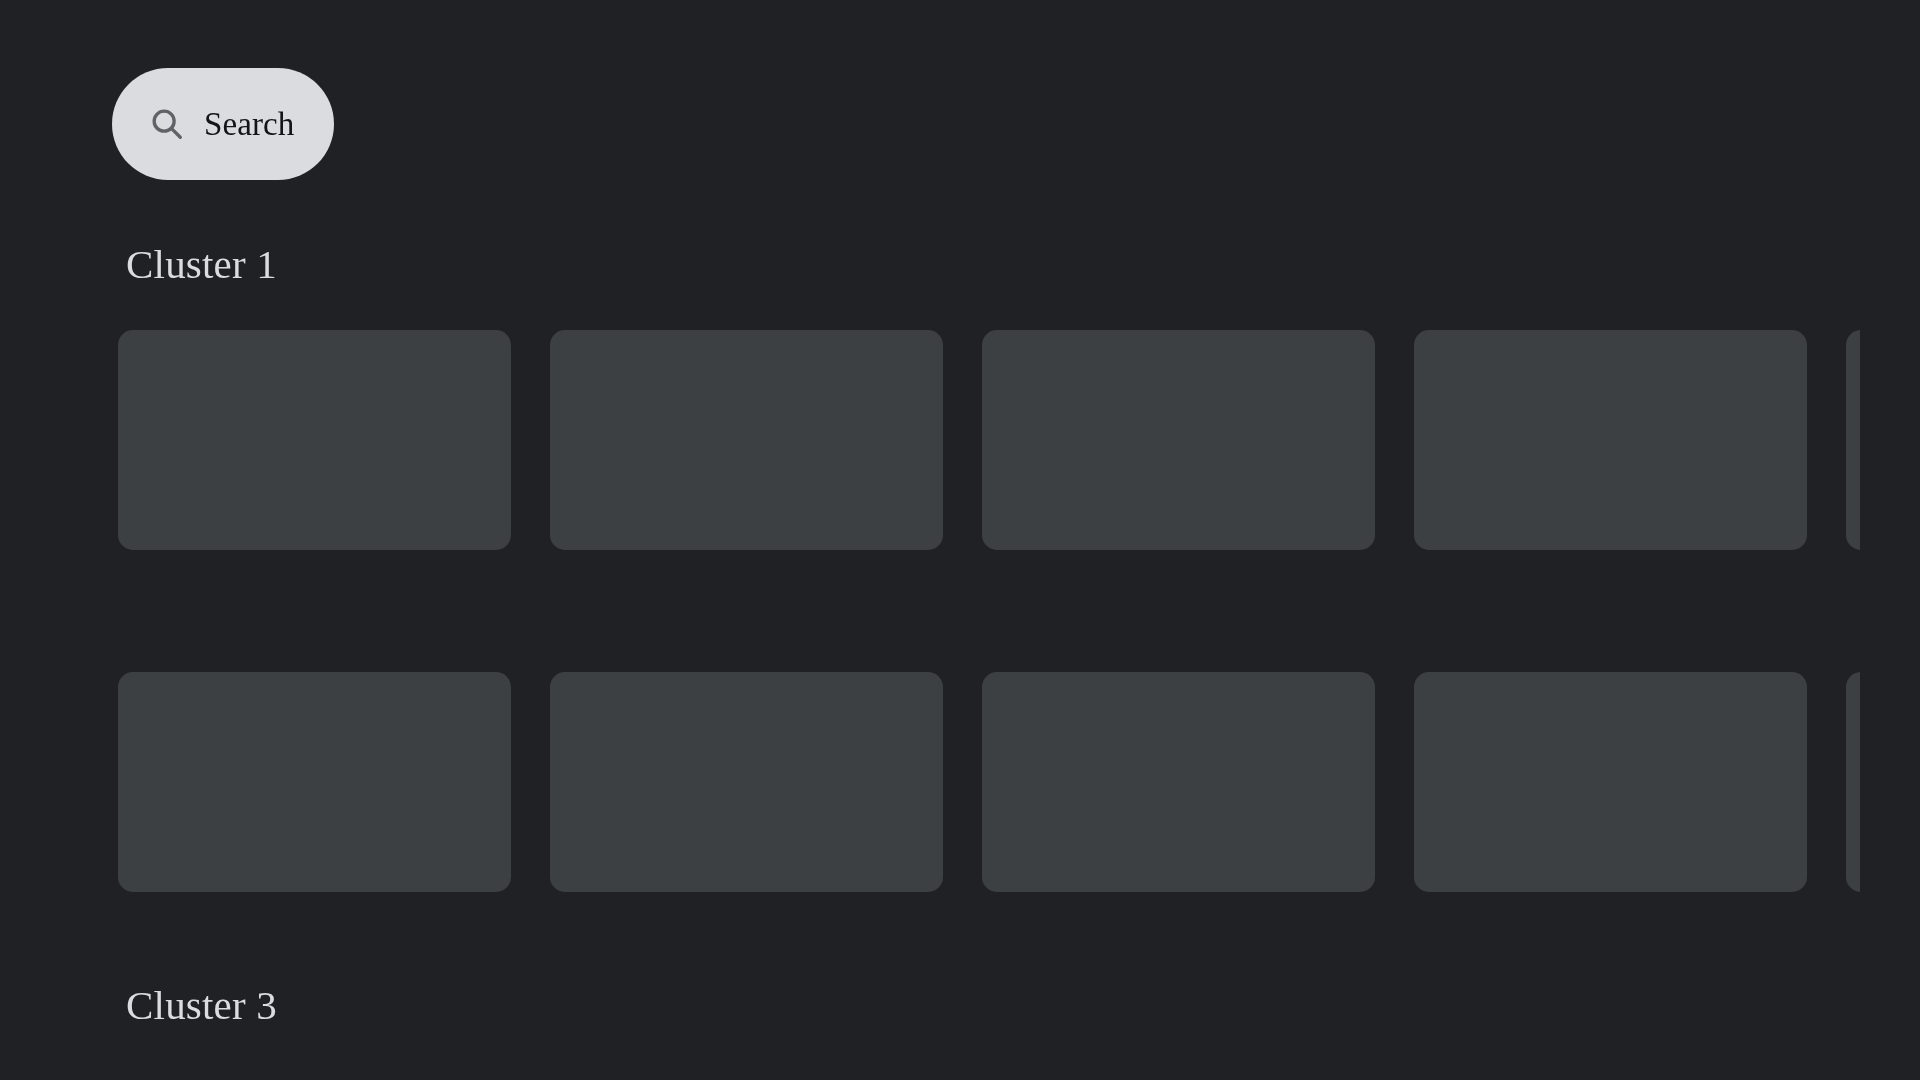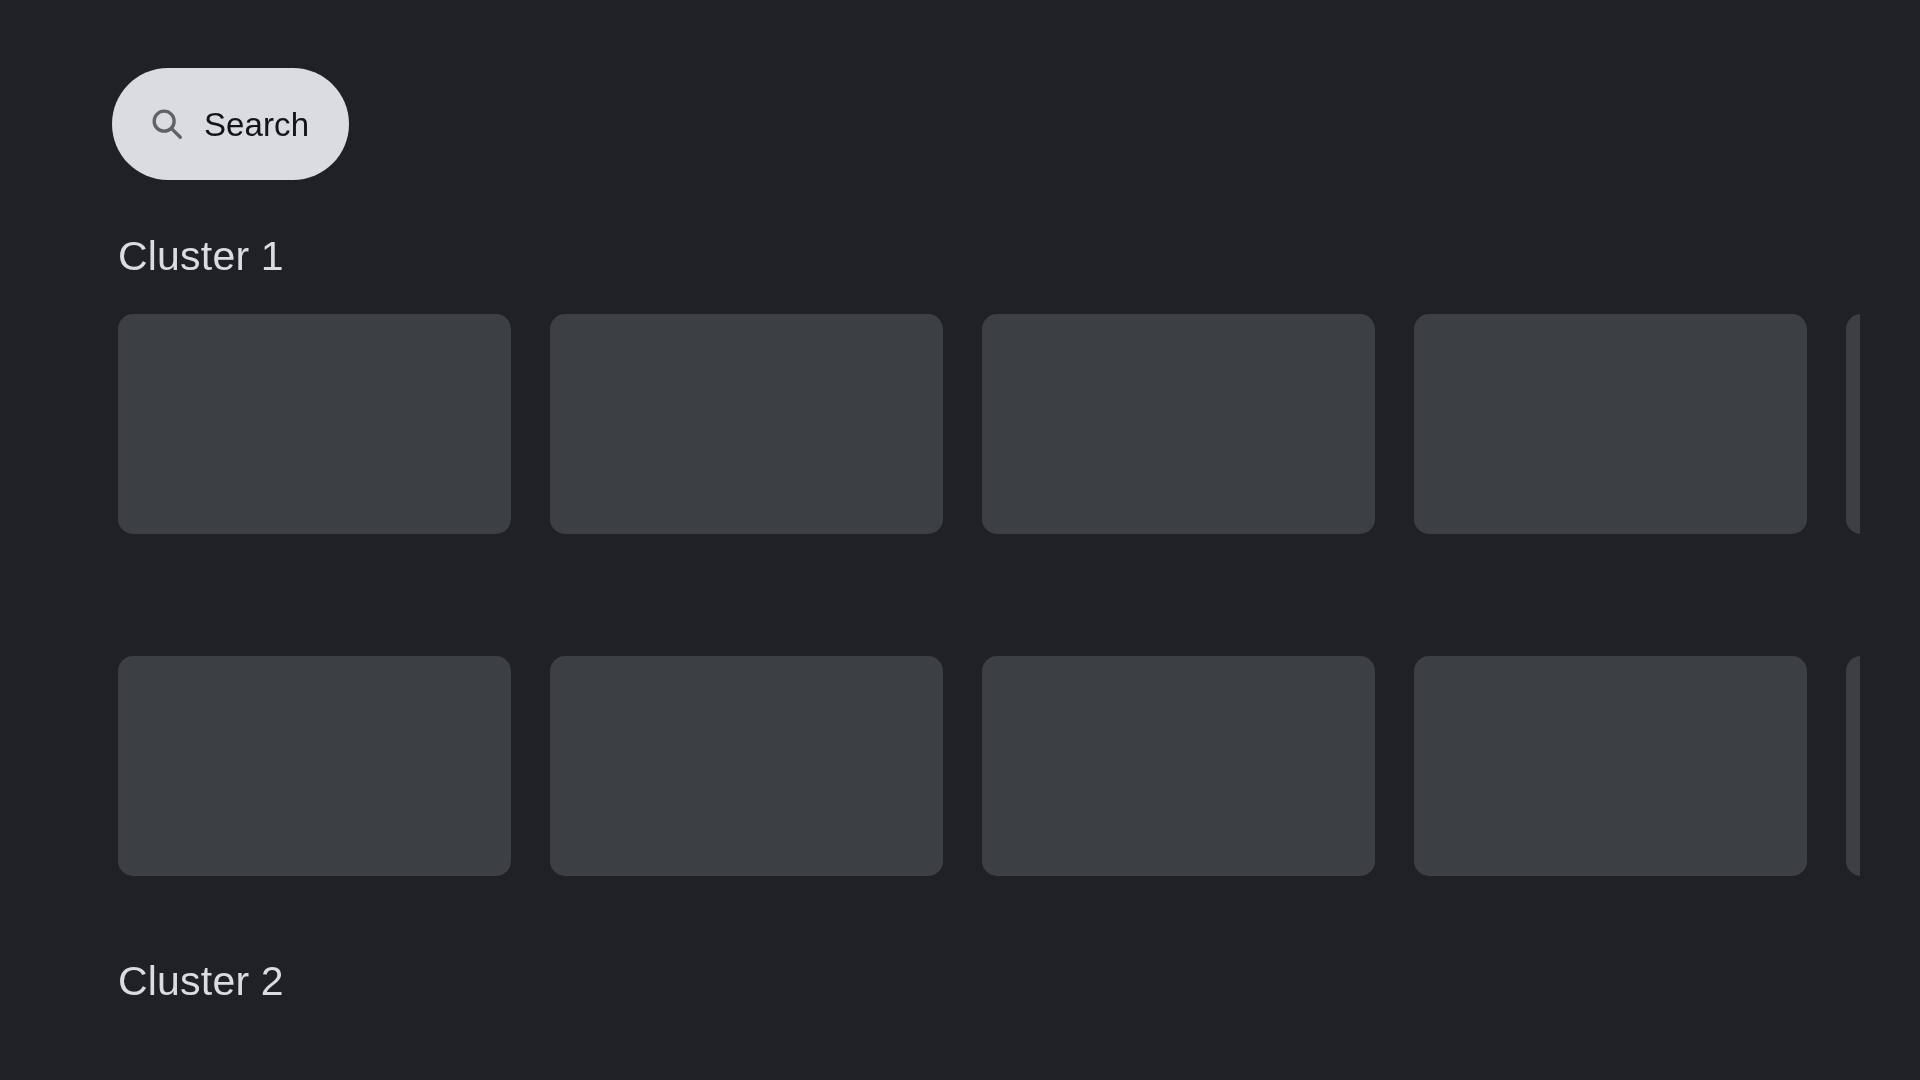--- a/index.html
+++ b/index.html
@@ -14,20 +14,21 @@
     font-family: "Liberation Sans", sans-serif;
     -webkit-font-smoothing: antialiased;
   }
 
   #app {
     position: relative;
     width: 1860px;
     height: 1080px;
     overflow: hidden;
     background: #202124;
+    font-family: Liberation Serif, serif;
   }
 
   
   .search-bar-wrap {
     position: absolute;
     left: 112px;
     top: 68px;
   }
   .search-pill {
     display: inline-flex;
@@ -59,21 +60,21 @@
   .clusters {
     position: absolute;
     left: 0;
     top: 236px;
     width: 1920px;
   }
   .cluster {
     margin-bottom: 0;
   }
   .cluster-title {
-    margin: 0;
+    margin: 8px;
     padding: 0 0 0 118px;
     font-size: 41px;
     font-weight: 400;
     line-height: 1;
     color: #DADCE0;
     letter-spacing: 0.2px;
     white-space: nowrap;
   }
   .cluster-row {
     display: flex;
@@ -131,21 +132,21 @@
         <div class="cluster-card"></div>
         <div class="cluster-card"></div>
         <div class="cluster-card"></div>
         <div class="cluster-card"></div>
       </div>
     </section>
 
     <div class="cluster-spacer"></div>
 
     <section class="cluster">
-      <h2 class="cluster-title">Cluster 2</h2>
+      <h2 class="cluster-title">Cluster 3</h2>
       <div class="cluster-row">
         
         
         
         
         
       </div>
     </section>
 
   </div>

